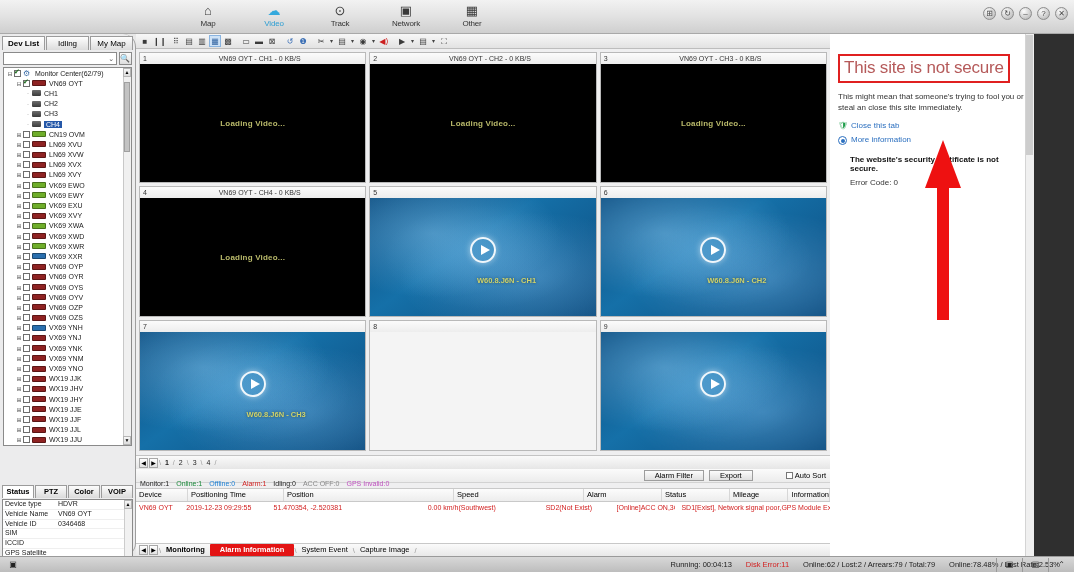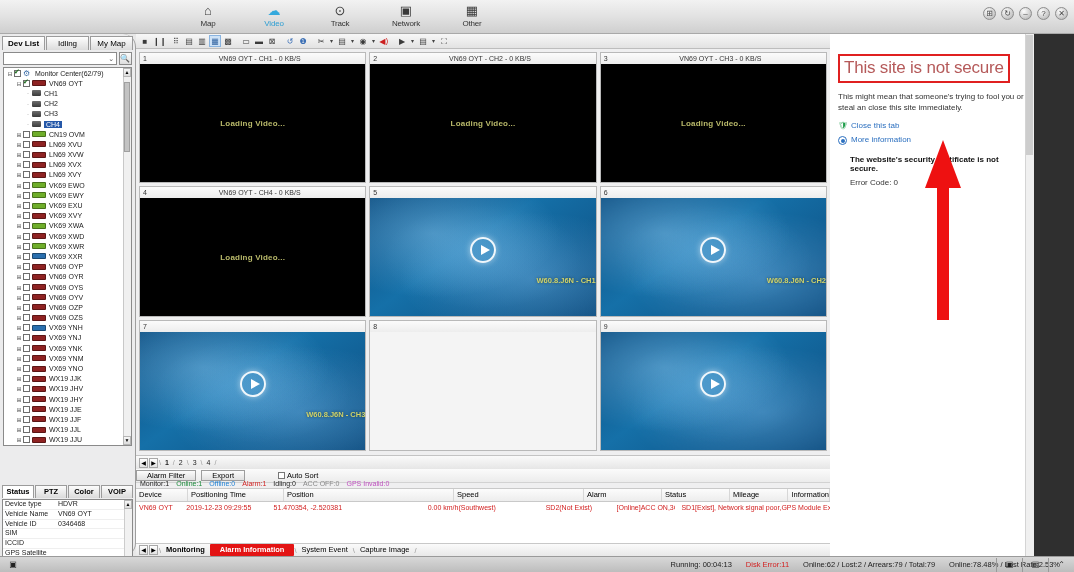--- a/index.html
+++ b/index.html
@@ -126,41 +126,41 @@
   .playcircle {
     position:absolute; left:50%; top:44%; transform:translate(-50%,-50%);
     width:26px; height:26px; border-radius:50%; border:2px solid rgba(255,255,255,.92);
     box-shadow:0 0 6px rgba(255,255,255,.5);
   }
   .playcircle:after {
     content:""; position:absolute; left:9px; top:6px;
     border-left:9px solid #fff; border-top:5.5px solid transparent; border-bottom:5.5px solid transparent;
   }
   .vlabel {
-    position:absolute; left:0; right:0; top:66%; text-align:right;
+    position:absolute; left:0; right:0; top:66%; text-align:center;
     font-size:7.5px; font-weight:bold; color:#cfd36a; text-shadow:0 0 3px rgba(0,0,0,.5);margin-left:47px;
   }
 
   
   .pagestrip {
     position:absolute; left:0; top:421px; width:694px; height:14px;
     background:linear-gradient(180deg,#fafafa,#e6e6e6); border-top:1px solid #c4c4c4;
     display:flex; align-items:center; padding-left:3px; font-size:7px;
   }
   .pgarrow { width:9px; height:10px; border:1px solid #a8a8a8; background:linear-gradient(180deg,#fff,#e2e2e2);
      text-align:center; line-height:9px; font-size:6px; margin-right:1px; }
   .pgtab { padding:0 4px; font-size:7px; line-height:12px; color:#222; position:relative; }
   .pgtab.active { font-weight:bold; }
   .pgsl { color:#999; }
 
   
   .alarmbar {
     position:absolute; left:0; top:435px; width:694px; height:14px;
     background:linear-gradient(180deg,#fbfbfb,#ececec); border-bottom:1px solid #d2d2d2;
-    display:flex; align-items:center; justify-content:flex-start; padding-right:4px; gap:5px;
+    display:flex; align-items:center; justify-content:flex-end; padding-right:4px; gap:5px;
   }
   .abtn { font-size:7.5px; height:11px; line-height:10px; padding:0 10px;
     border:1px solid #9d9d9d; background:linear-gradient(180deg,#fcfcfc,#e0e0e0); }
   .achk { display:flex; align-items:center; font-size:7.5px; gap:2px;padding-left:28px; }
   .achk .bx { width:7px; height:7px; border:1px solid #777; background:#fff; }
 
   .stats {
     position:absolute; left:0; top:443px; width:694px; height:12px;
     display:flex; align-items:center; gap:7px; padding-left:4px; font-size:7px;
   }

